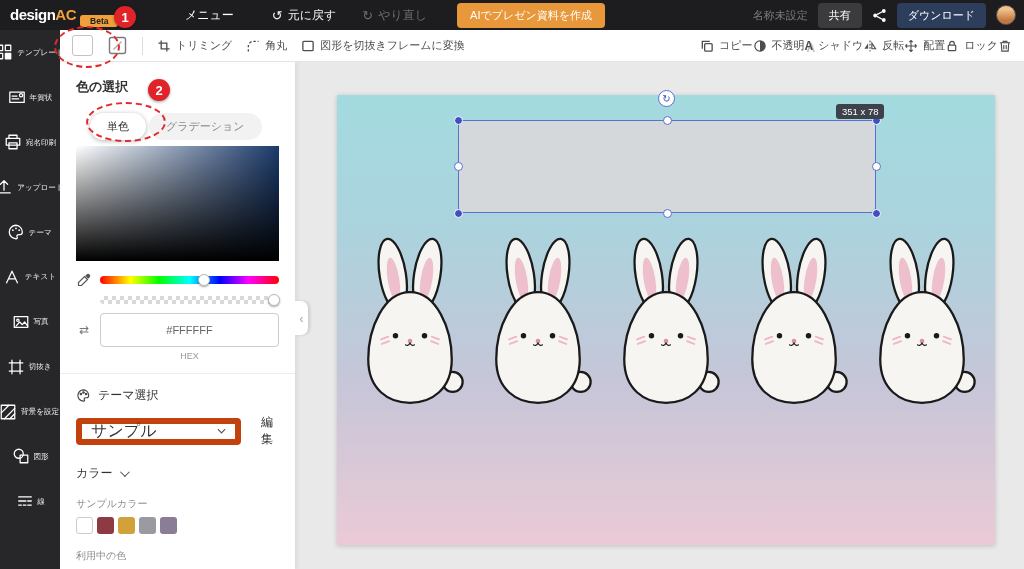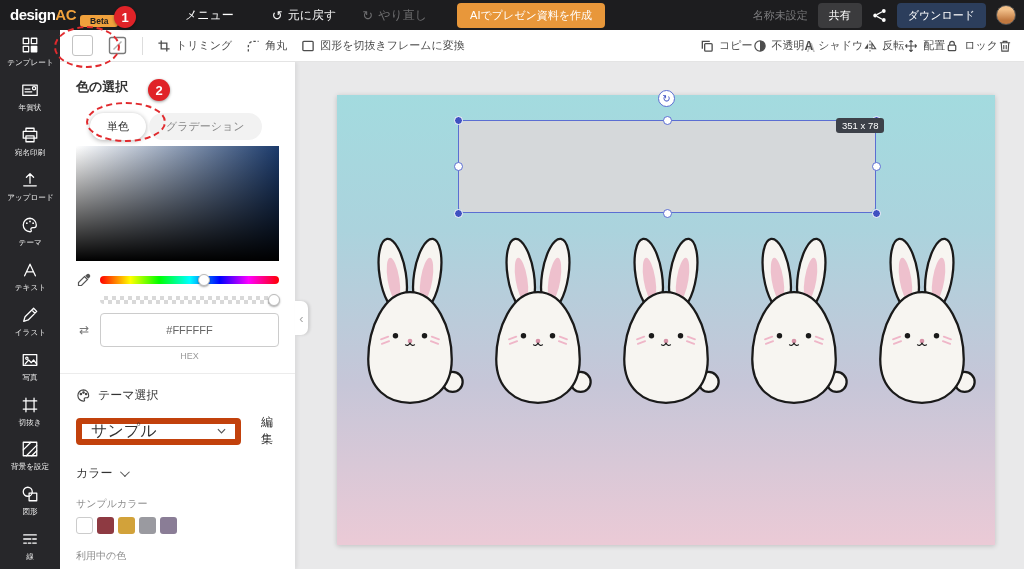--- a/index.html
+++ b/index.html
@@ -20,21 +20,21 @@
   .ai-btn { margin-left:30px; background:#e8973a; border:none; color:#fff; font-size:11px; padding:5px 13px; border-radius:4px; cursor:pointer; font-family:inherit; }
   .tb-right { margin-left:auto; display:flex; align-items:center; gap:10px; padding-right:8px; }
   .fname { color:#7c7c7e; font-size:11px; cursor:pointer; }
   .share-btn { background:#3b3b3d; border:none; color:#fff; font-size:11px; padding:5px 11px; border-radius:4px; cursor:pointer; font-family:inherit; }
   .share-ic { width:15px; height:15px; cursor:pointer; display:inline-flex; }
   .dl-btn { background:#2c3e5c; border:none; color:#fff; font-size:11px; padding:5px 11px; border-radius:4px; cursor:pointer; font-family:inherit; }
   .avatar { width:20px; height:20px; border-radius:50%; background:linear-gradient(180deg,#f2c08a 20%,#c07840 80%); border:1px solid #555; cursor:pointer; }
 
   
   .sidebar { position:absolute; left:0; top:30px; width:60px; height:539px; background:#27272a; display:flex; flex-direction:column; z-index:9; }
-  .sb-item { height:44.9px; display:flex; flex-direction:column; align-items:center; justify-content:center; gap:3px; cursor:pointer;text-align:right; }
+  .sb-item { height:44.9px; display:flex; flex-direction:row; align-items:center; justify-content:center; gap:3px; cursor:pointer;text-align:right; }
   .sb-ic { width:18px; height:18px; display:flex; }
   .sb-ic svg { width:18px; height:18px; }
   .sb-lb { font-size:8px; color:#ececec; white-space:nowrap; transform:scale(.95); }
 
   
   .toolbar { position:absolute; left:60px; top:30px; width:964px; height:32px; background:#fff; border-bottom:1px solid #e4e4e4; display:flex; align-items:center; padding:0 12px; gap:14px; color:#4d4d4d; font-size:11px; z-index:8; }
   .tb-item { display:flex; align-items:center; gap:5px; cursor:pointer; white-space:nowrap; }
   .ti { width:14px; height:14px; }
   .fill-swatch { width:21px; height:21px; background:#ffffff; border:1px solid #c3c3c3; border-radius:3px; cursor:pointer; }
   .stroke-swatch { width:21px; height:21px; cursor:pointer; display:flex; }
@@ -80,21 +80,21 @@
   .canvas { position:absolute; left:295px; top:62px; width:729px; height:507px; background:#e9e9ea; }
   .artboard { position:absolute; left:42px; top:33px; width:658px; height:450px; background:linear-gradient(180deg,#a3dbdf 0%,#abd3dd 30%,#c6c6d8 64%,#ebcad6 100%); box-shadow:0 1px 5px rgba(0,0,0,.18); overflow:visible; }
   .sel-shape { position:absolute; left:121px; top:25px; width:418px; height:93px; background:#d5d8da; border-radius:10px; cursor:move; }
   .sel-outline { position:absolute; left:121px; top:25px; width:418px; height:93px; border:1.5px solid #5b6ed2; pointer-events:none; }
   .handle { position:absolute; width:9px; height:9px; border-radius:50%; cursor:pointer; }
   .handle.corner { background:#3f51c1; border:1px solid #fff; }
   .handle.edge { background:#fff; border:1.5px solid #5b6ed2; }
   .h-tl{left:116.5px;top:20.5px;} .h-tr{left:534.5px;top:20.5px;} .h-bl{left:116.5px;top:113.5px;} .h-br{left:534.5px;top:113.5px;}
   .h-tm{left:325.5px;top:20.5px;} .h-bm{left:325.5px;top:113.5px;} .h-ml{left:116.5px;top:67px;} .h-mr{left:534.5px;top:67px;}
   .rotate-handle { position:absolute; left:321px; top:-5px; width:17px; height:17px; border-radius:50%; background:#fff; border:1.5px solid #5b6ed2; color:#3f51c1; font-size:10px; display:flex; align-items:center; justify-content:center; cursor:grab; }
-  .size-label { position:absolute; left:499px; top:23px; background:#3d4149; color:#fff; font-size:9.5px; padding:2px 6px; border-radius:3px; }
+  .size-label { position:absolute; left:499px; top:9px; background:#3d4149; color:#fff; font-size:9.5px; padding:2px 6px; border-radius:3px; }
   .rabbits-row { position:absolute; left:14px; right:14px; top:135px; display:flex; justify-content:space-between; }
   .rabbit { width:118px; height:185px; cursor:pointer; }
   .rabbit svg { width:118px; height:185px; display:block; }
 
   
   .dashed-circle { position:absolute; border:2.5px dashed #e12a2e; border-radius:50%; z-index:50; pointer-events:none; }
   .circ1 { left:54px; top:26px; width:66px; height:42px; }
   .circ2 { left:86px; top:102px; width:80px; height:40px; }
   .step-badge { position:absolute; width:22px; height:22px; border-radius:50%; background:#e02328; color:#fff; font-size:13px; font-weight:bold; display:flex; align-items:center; justify-content:center; box-shadow:0 1px 3px rgba(0,0,0,.4); z-index:51; pointer-events:none; }
   .badge1 { left:114px; top:6px; }
@@ -186,28 +186,20 @@
       </span>
       <span class="sb-lb">テーマ</span>
     </div>
     <div class="sb-item">
       <span class="sb-ic">
         <svg viewBox="0 0 20 20" fill="none" stroke="#fff" stroke-width="1.4" stroke-linecap="round" stroke-linejoin="round">
           <path d="M4 16.5L10 3.5l6 13M6.5 12h7"></path>
         </svg>
       </span>
       <span class="sb-lb">テキスト</span>
-    </div>
-    <div class="sb-item">
-      <span class="sb-ic">
-        <svg viewBox="0 0 20 20" fill="none" stroke="#fff" stroke-width="1.4" stroke-linecap="round" stroke-linejoin="round">
-          <path d="M3 17l1.5-5L14 2.5l3.5 3.5L8 15.5zM12 4.5l3.5 3.5"></path>
-        </svg>
-      </span>
-      <span class="sb-lb">イラスト</span>
     </div>
     <div class="sb-item">
       <span class="sb-ic">
         <svg viewBox="0 0 20 20" fill="none" stroke="#fff" stroke-width="1.4" stroke-linecap="round" stroke-linejoin="round">
           <rect x="2.5" y="4" width="15" height="12"></rect>
           <circle cx="6.5" cy="8" r="1.3"></circle>
           <path d="M4.5 14.5l4-4.5 3 3 2.5-3 3.5 4.5"></path>
         </svg>
       </span>
       <span class="sb-lb">写真</span>

